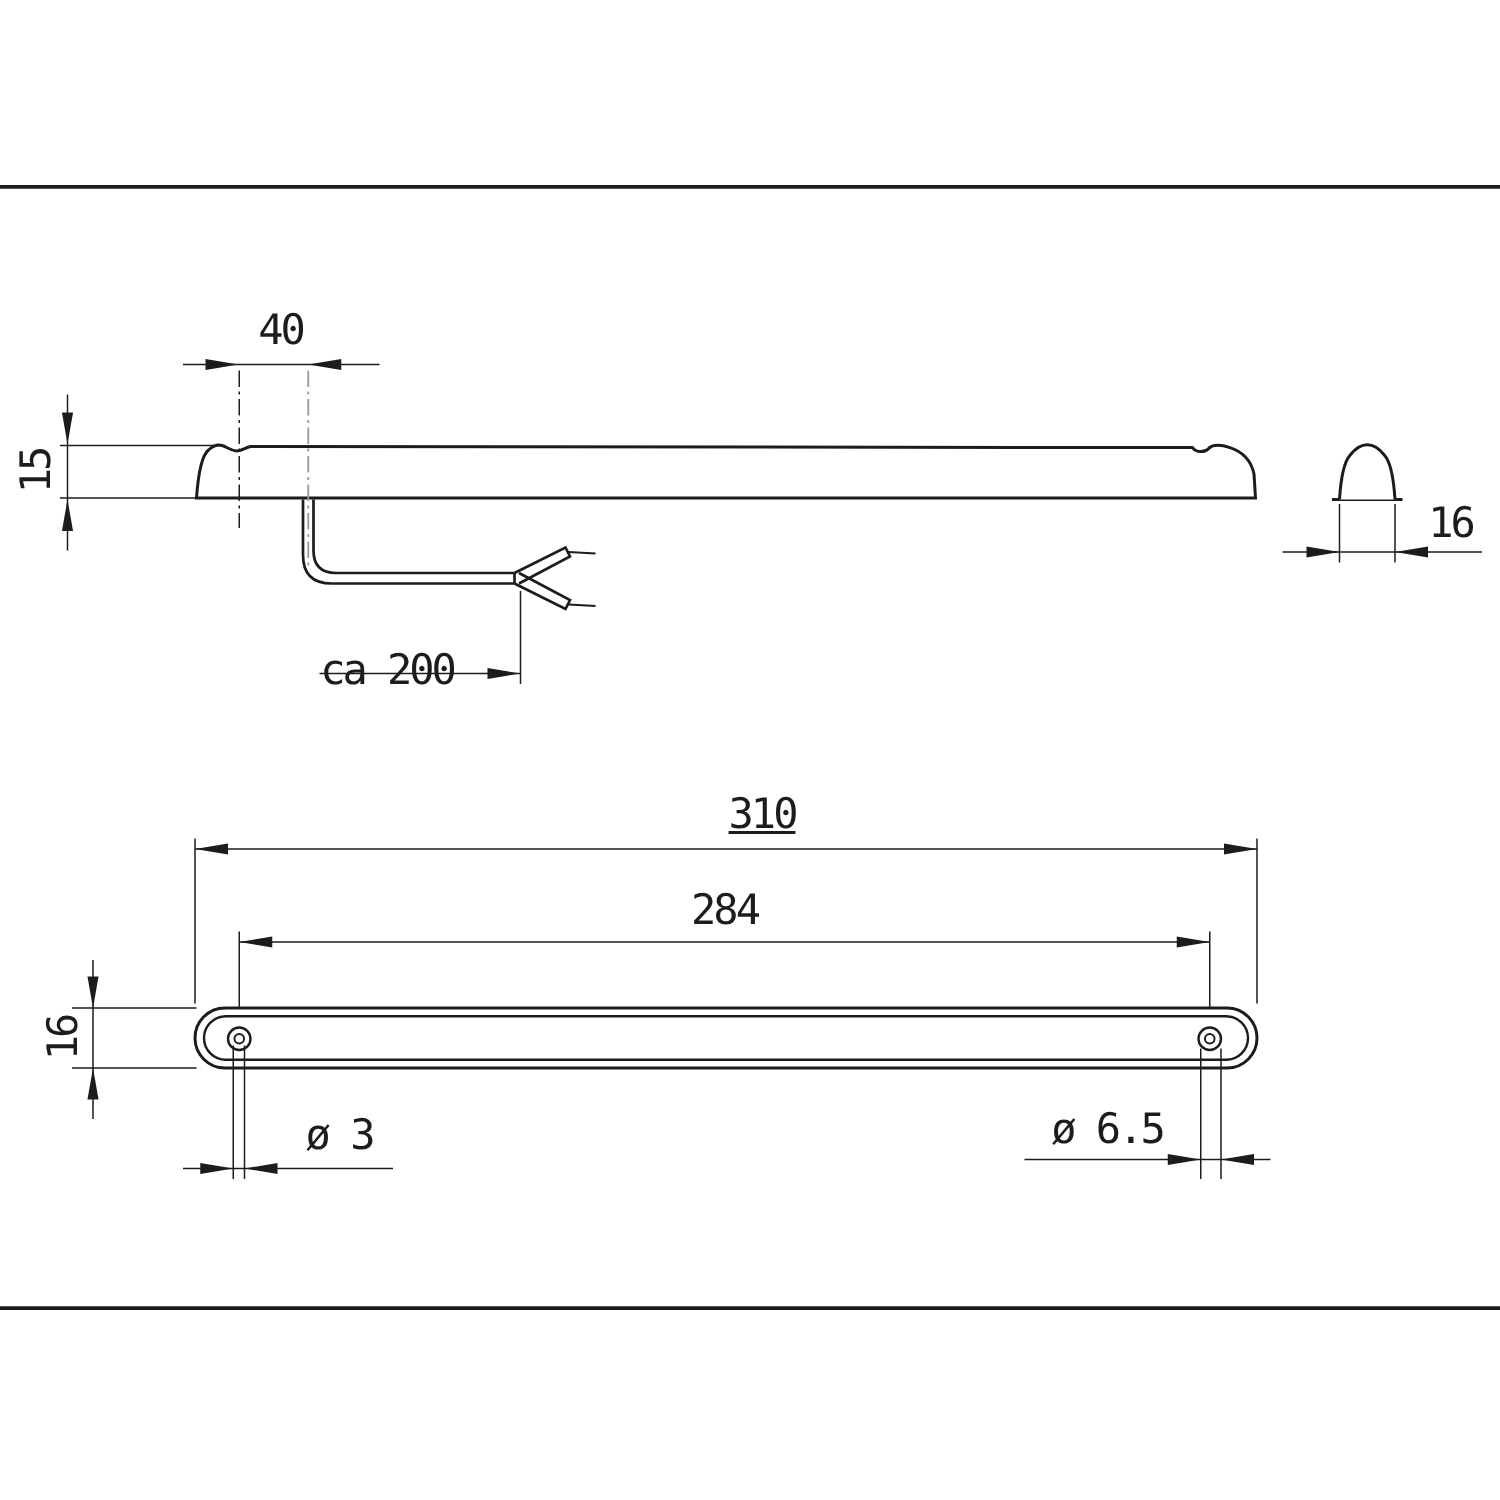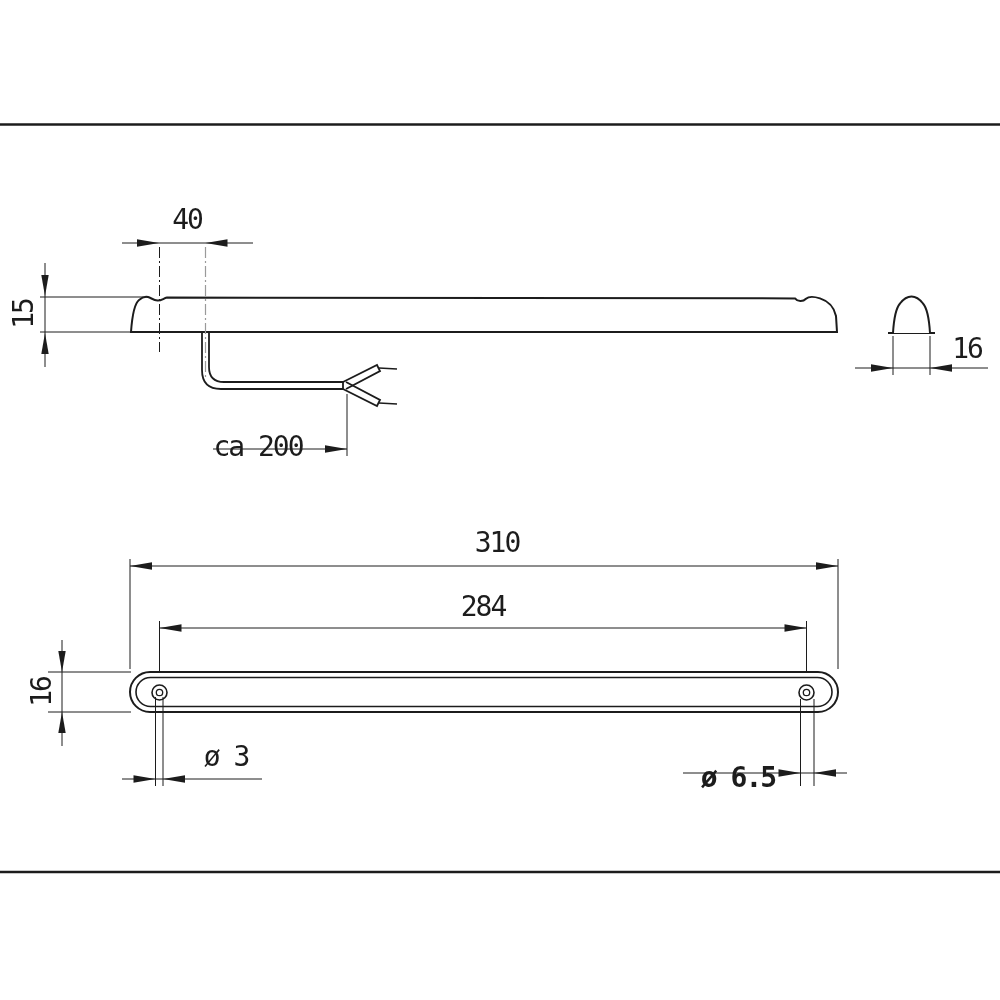--- a/index.html
+++ b/index.html
@@ -162,22 +162,22 @@
 
 
   <div class="lbl" style="left:187px;top:220px;">40</div>
 
   <div class="lbl rot" style="left:24px;top:314px;">15</div>
 
   <div class="lbl" style="left:258px;top:428px;margin-top:19px;">ca 200</div>
 
   <div class="lbl" style="left:967px;top:349px;">16</div>
 
-  <div class="lbl" style="left:497px;top:543px;">310</div>
+  <div class="lbl" style="left:508px;top:543px;text-decoration:underline;">310</div>
 
   <div class="lbl" style="left:483px;top:607px;text-align:center;">284</div>
 
   <div class="lbl rot" style="left:42px;top:692px;">16</div>
 
   <div class="lbl" style="left:226px;top:757px;">ø 3</div>
 
-  <div class="lbl" style="left:738px;top:778px;font-weight:bold;">ø 6.5</div>
+  <div class="lbl" style="left:738px;top:753px;">ø 6.5</div>
 </div>
 
 </body></html>

